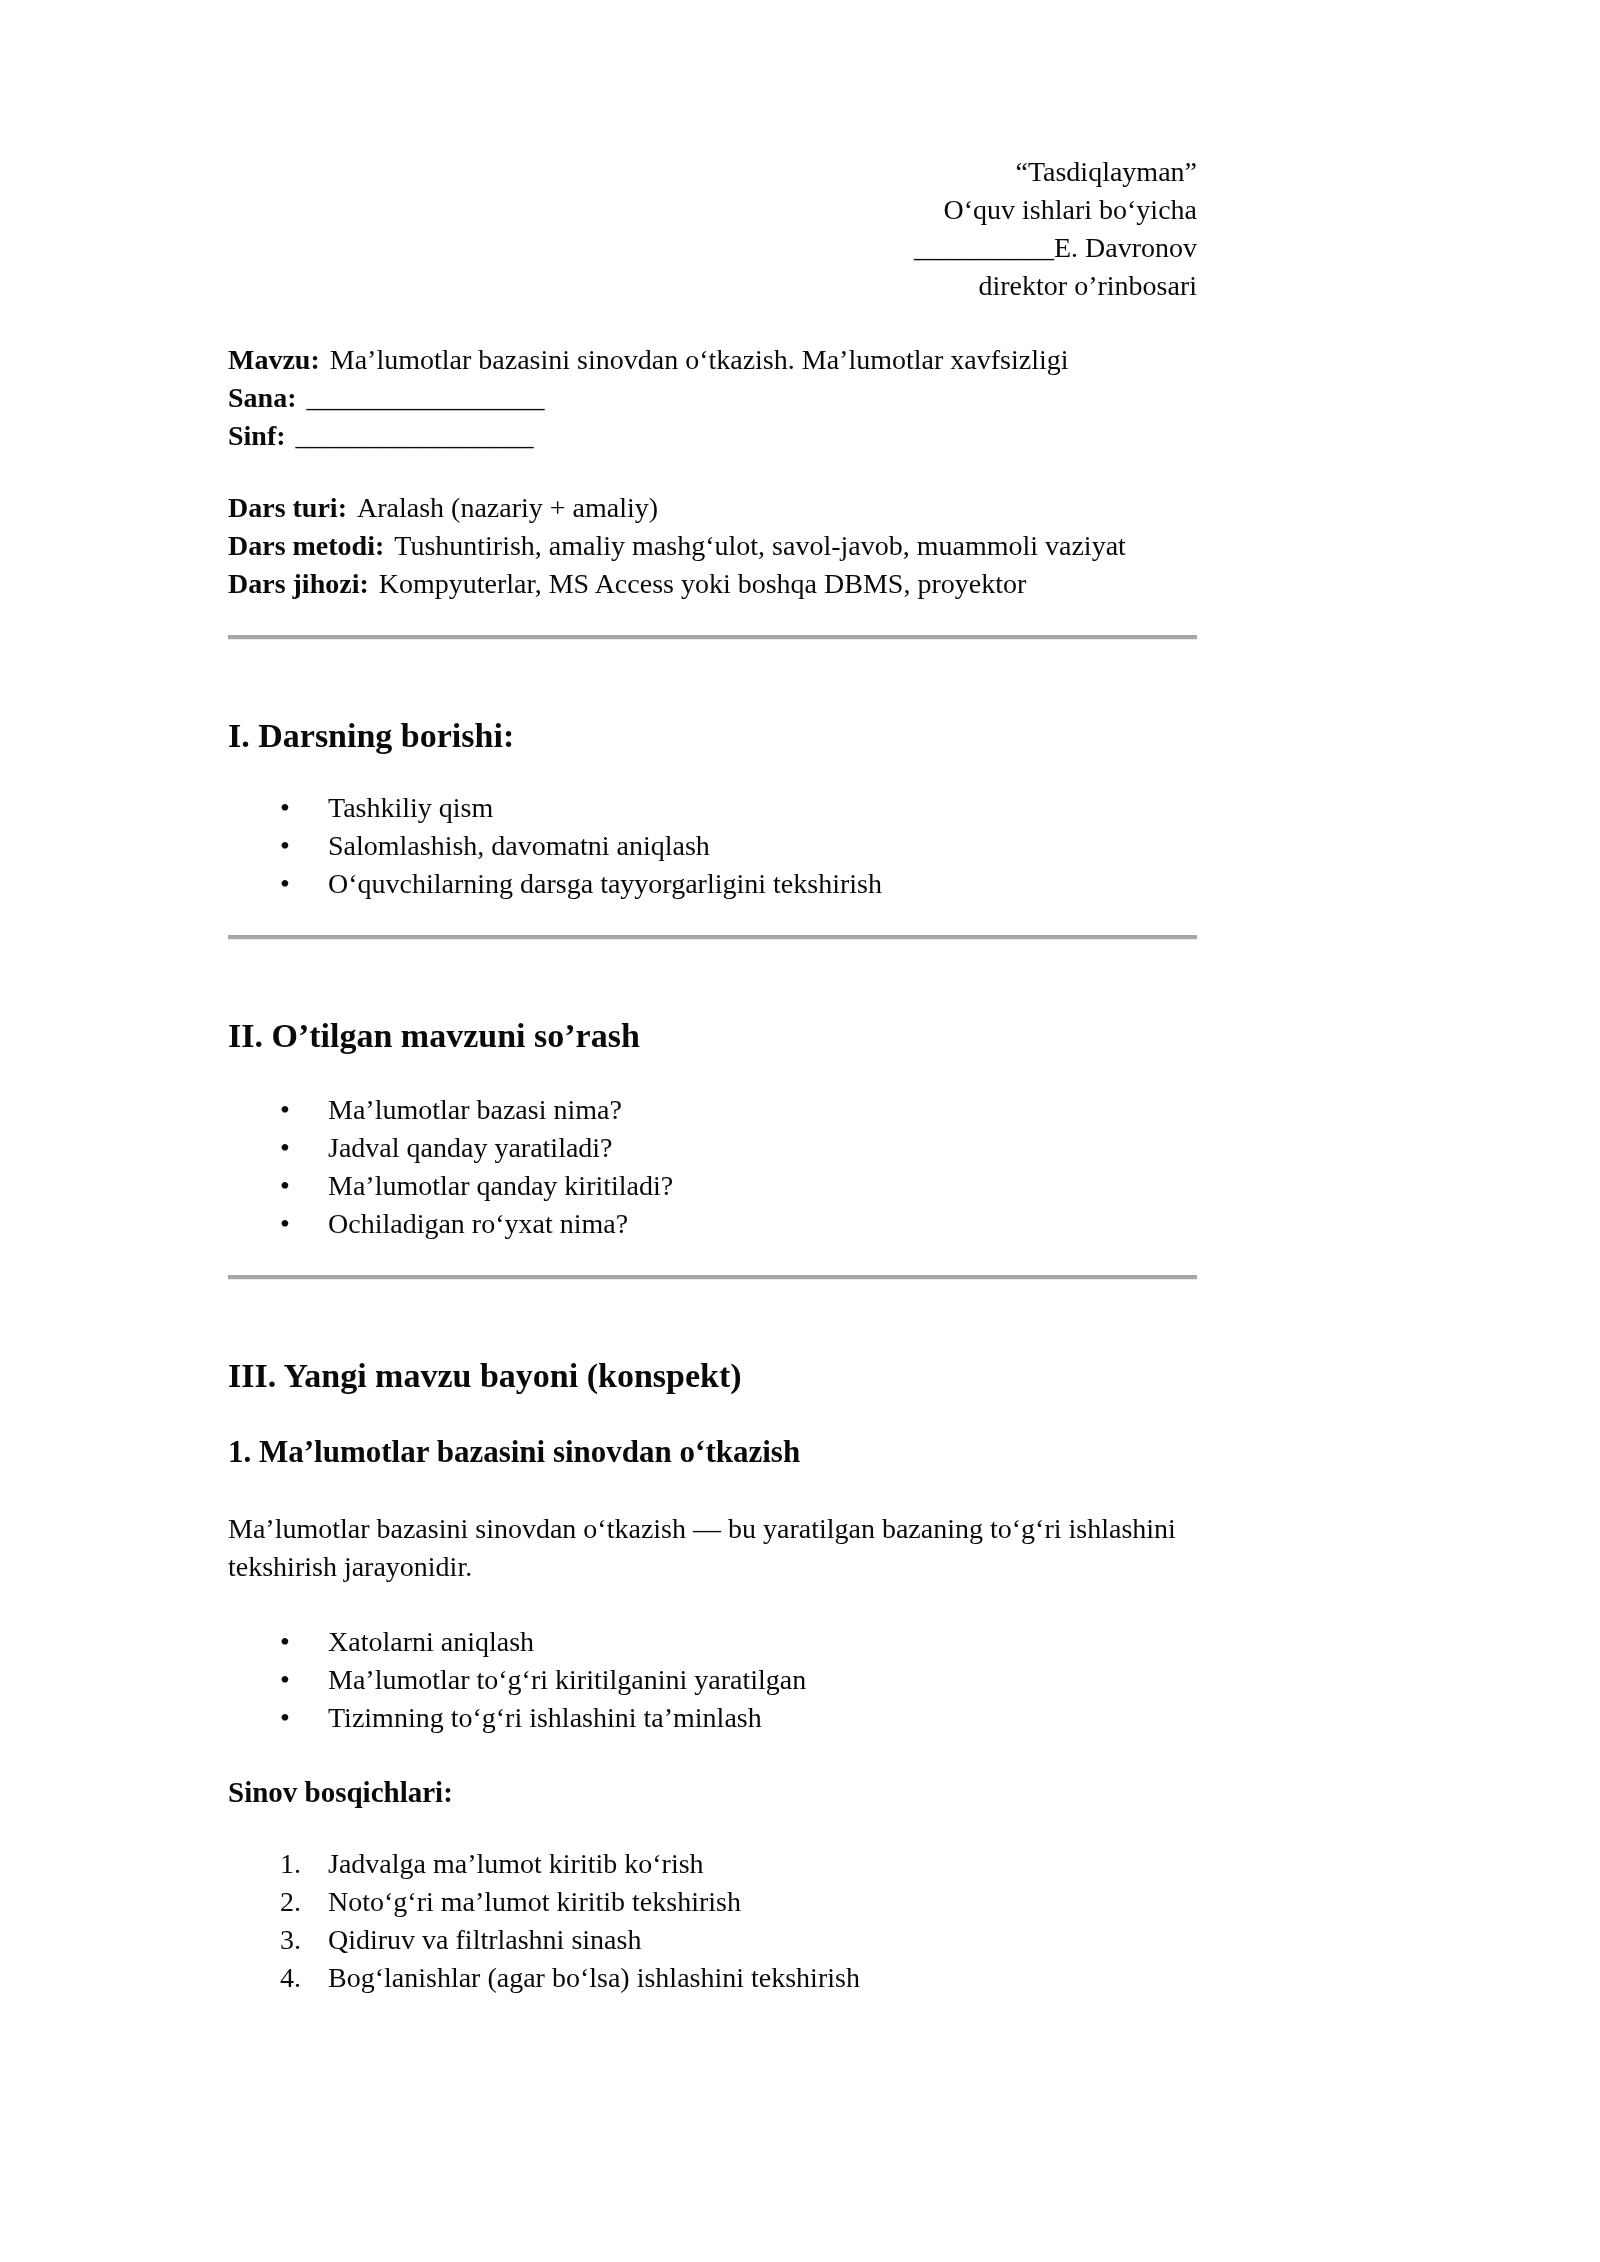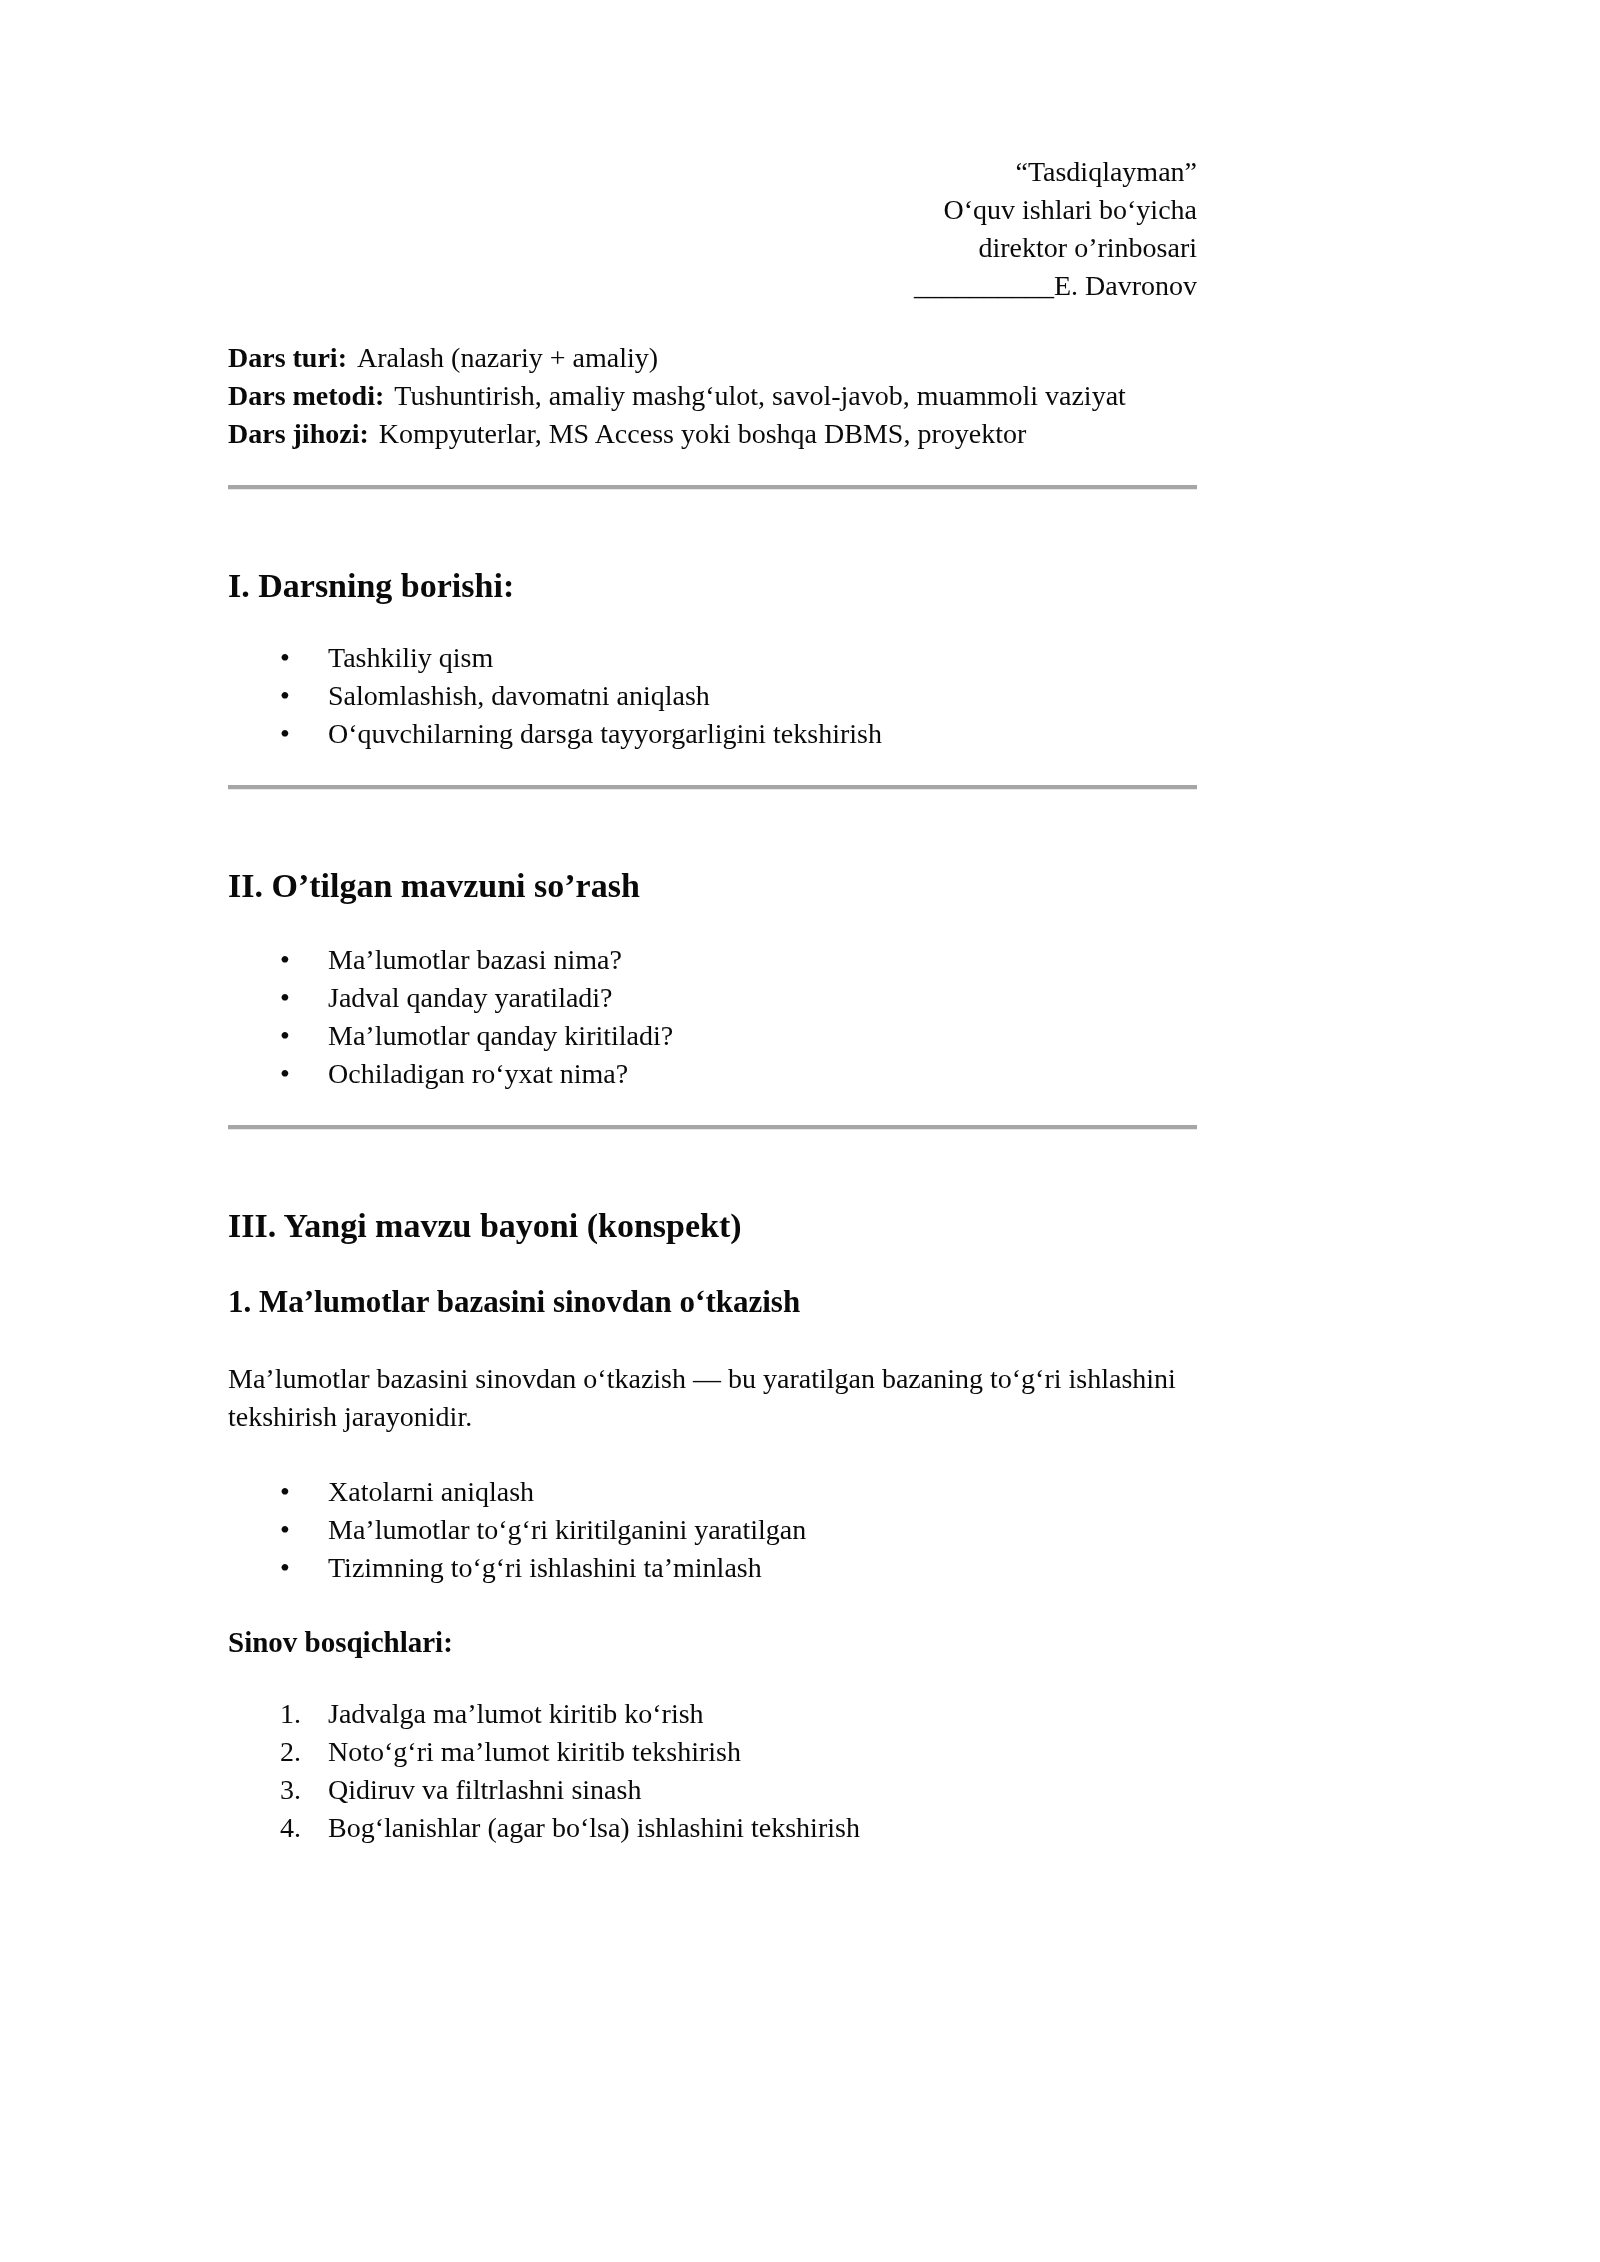--- a/index.html
+++ b/index.html
@@ -69,24 +69,35 @@
   .li-text { flex: 1 1 auto; }
 </style>
 </head>
 <body>
 
 <div class="page">
 
   <div class="approval">
     <div>“Tasdiqlayman”</div>
     <div>O‘quv ishlari bo‘yicha</div>
+    <div>__________E. Davronov</div>
     <div>direktor o’rinbosari</div>
-    <div>__________E. Davronov</div>
   </div>
 
+  <div class="meta-block">
+    <div class="row">
+      <span class="label">Mavzu:</span><span>Ma’lumotlar bazasini sinovdan o‘tkazish. Ma’lumotlar xavfsizligi</span>
+    </div>
+    <div class="row">
+      <span class="label">Sana:</span><span>_________________</span>
+    </div>
+    <div class="row">
+      <span class="label">Sinf:</span><span>_________________</span>
+    </div>
+  </div>
 
   <div class="details-block">
     <div class="row">
       <span class="label">Dars turi:</span><span>Aralash (nazariy + amaliy)</span>
     </div>
     <div class="row">
       <span class="label">Dars metodi:</span><span>Tushuntirish, amaliy mashg‘ulot, savol-javob, muammoli vaziyat</span>
     </div>
     <div class="row">
       <span class="label">Dars jihozi:</span><span>Kompyuterlar, MS Access yoki boshqa DBMS, proyektor</span>

